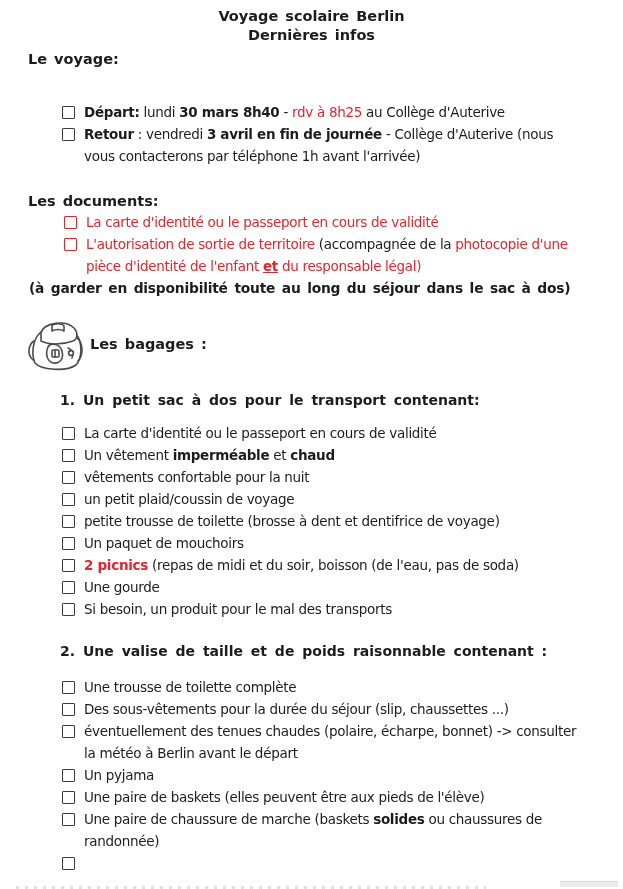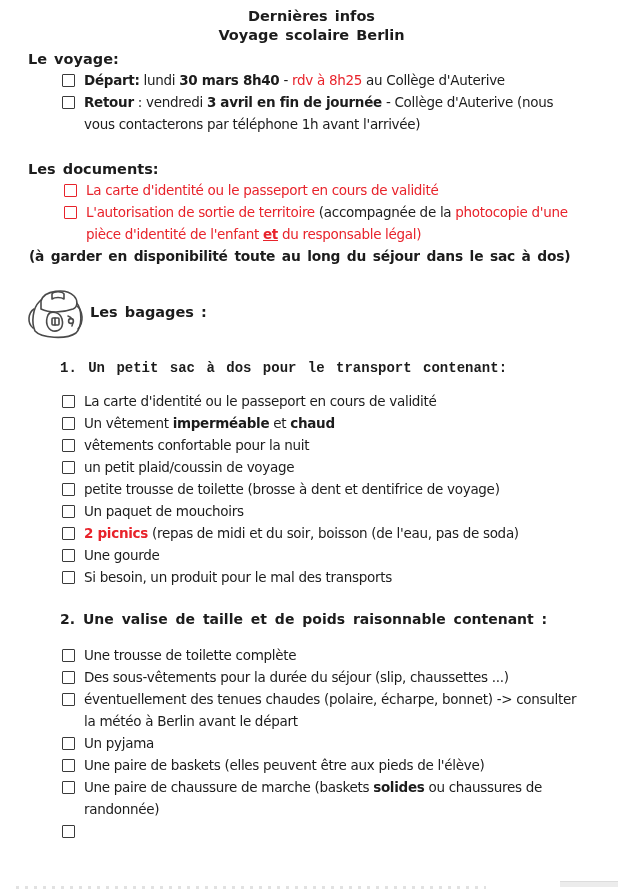--- a/index.html
+++ b/index.html
@@ -19,21 +19,21 @@
   }
 
   .section-heading {
     font-weight: bold; font-size: 14.5px; line-height: 20px;
     margin-left: 28px; word-spacing: 2px;
   }
   #voyage-heading { margin-top: 4px; }
   #documents-heading { margin-top: 24px; }
 
   .list { font-size: 13.5px; letter-spacing: -0.3px; }
-  #voyage-list { margin-left: 62px; }
+  #voyage-list { margin-left: 62px; margin-top: 32px; }
   #documents-list { margin-left: 64px; }
   #list1-items, #list2-items { margin-left: 62px; }
 
   .row { display: flex; align-items: flex-start; line-height: 22px; }
   .cb {
     flex: none; width: 11px; height: 11px;
     border: 1.6px solid #3a3a3a; border-radius: 1px;
     margin: 5px 9px 0 0; background: #fff;
   }
   .cb-red { border-color: #e8232b; }
@@ -56,42 +56,42 @@
   }
   .bagages-label {
     font-weight: bold; font-size: 14.5px; margin-left: 0; word-spacing: 2px;
   }
   .backpack { flex: none; }
 
   .list-title {
     font-weight: bold; font-size: 14px; line-height: 20px;
     margin-left: 60px; word-spacing: 3px;
   }
-  #list1-title { margin-top: 15px; margin-bottom: 12px; font-family: Liberation Mono, monospace; }
+  #list1-title { margin-top: 15px; margin-bottom: 12px; }
   #list2-title { margin-top: 21px; margin-bottom: 15px; }
 
   
   .sliver-text {
     position: absolute; bottom: 0; left: 16px; width: 470px; height: 3px;
     background: repeating-linear-gradient(90deg, #c9c9c9 0 3px, transparent 3px 9px);
     opacity: 0.55;
   }
   .sliver-box {
     position: absolute; bottom: 2px; left: 560px; width: 58px; height: 5px;
     background: #ececec; border-top: 1px solid #dcdcdc;
   }
 </style>
 </head>
 <body>
 
 <div class="page">
 
   <div class="title-block">
+    <div class="title-line">Voyage scolaire Berlin</div>
     <div class="title-line">Dernières infos</div>
-    <div class="title-line">Voyage scolaire Berlin</div>
   </div>
 
   <div class="section-heading" id="voyage-heading">Le voyage:</div>
   <div class="list" id="voyage-list">
       <div class="row">
         <span class="cb"></span>
         <span class="txt"><span class="seg-b">Départ:</span><span class="seg-p"> lundi </span><span class="seg-b">30 mars 8h40</span><span class="seg-p"> - </span><span class="seg-r">rdv à 8h25</span><span class="seg-p"> au Collège d'Auterive</span></span>
       </div>
       <div class="row">
         <span class="cb"></span>

